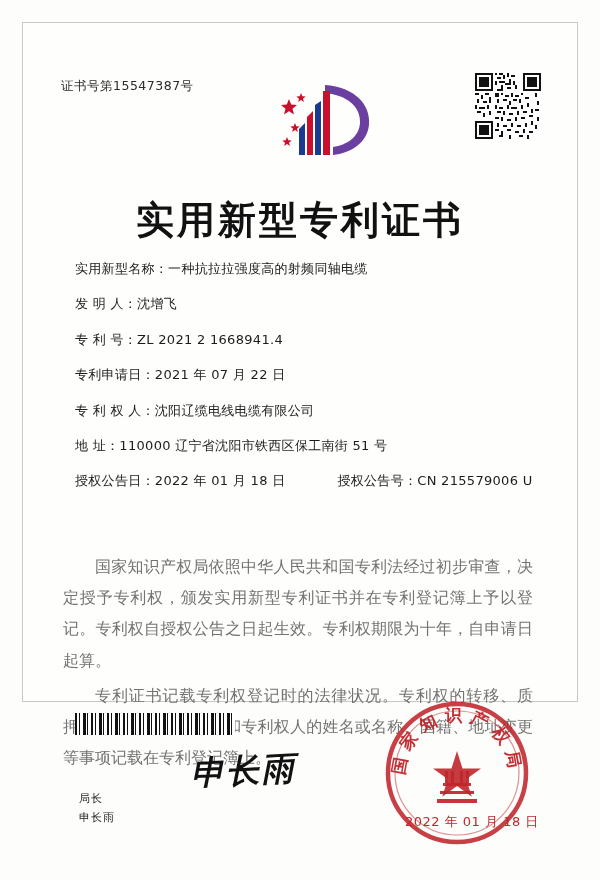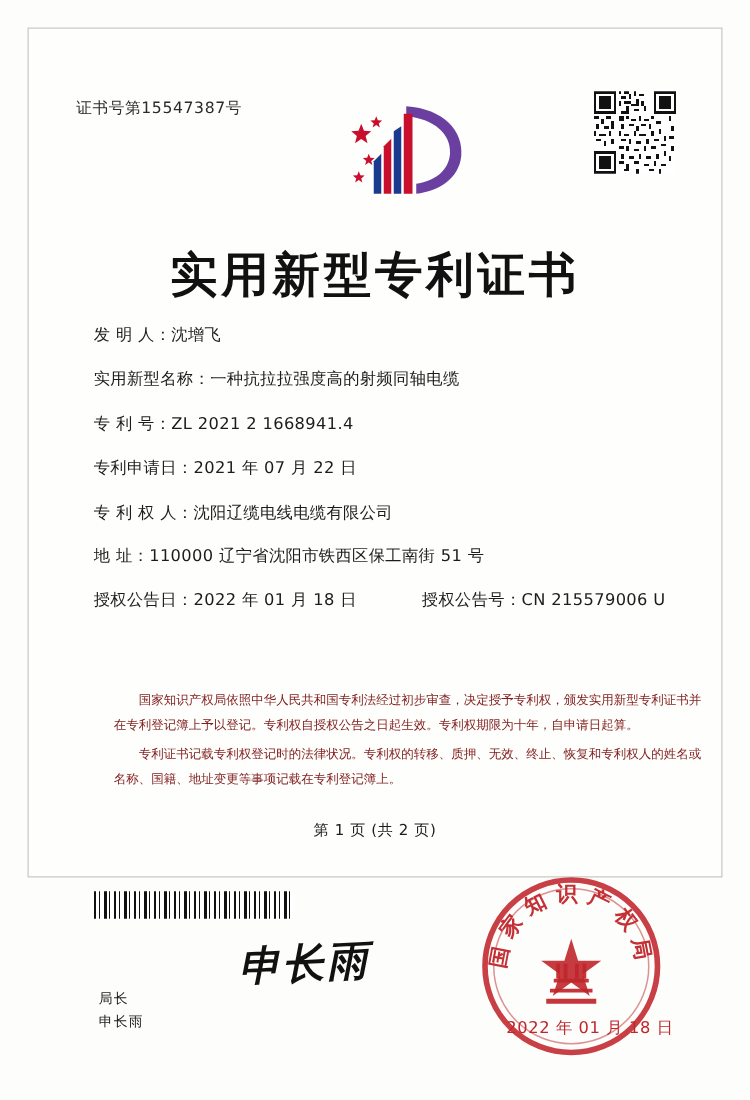--- a/index.html
+++ b/index.html
@@ -109,26 +109,26 @@
     justify-content: flex-start;
   }
   .field-gap {
     display: inline-block;
     width: 52px;
   }
 
   
   .body-text {
     position: absolute;
-    left: 68px;
+    left: 40px;
     top: 528px;
     width: 470px;
     font-family: "DejaVu Sans", "Liberation Sans", sans-serif;
-    font-size: 10px;
-    color: #7f1d1d;
+    font-size: 16px;
+    color: #737373;
     line-height: 1.95;
     text-align: justify;
   }
   .body-text p {
     margin: 0 0 4px 0;
     text-indent: 2em;
   }
 
   
   .barcode {
@@ -318,26 +318,26 @@
               <rect x="31" y="22" width="1" height="2"></rect>
               <rect x="30" y="26" width="1" height="2"></rect>
           </g>
         </svg>
       </div>
 
       <div class="title">实用新型专利证书</div>
 
       <div class="fields">
         <div class="field-row">
+          <span class="field-label">实用新型名称：</span>
+          <span class="field-value">一种抗拉拉强度高的射频同轴电缆</span>
+        </div>
+        <div class="field-row">
           <span class="field-label">发 明 人：</span>
           <span class="field-value">沈增飞</span>
-        </div>
-        <div class="field-row">
-          <span class="field-label">实用新型名称：</span>
-          <span class="field-value">一种抗拉拉强度高的射频同轴电缆</span>
         </div>
         <div class="field-row">
           <span class="field-label">专 利 号：</span>
           <span class="field-value">ZL 2021 2 1668941.4</span>
         </div>
         <div class="field-row">
           <span class="field-label">专利申请日：</span>
           <span class="field-value">2021 年 07 月 22 日</span>
         </div>
         <div class="field-row">
@@ -391,17 +391,16 @@
             <path id="sealArc" d="M 74,74 m -52,0 a 52,52 0 1,1 104,0" fill="none"></path>
           </defs>
           <text font-family="'DejaVu Sans','Liberation Sans',sans-serif" font-size="17" font-weight="bold" fill="#c0262b" opacity="0.95">
             <textPath href="#sealArc" startOffset="50%" text-anchor="middle" letter-spacing="7">国家知识产权局</textPath>
           </text>
         </svg>
       </div>
 
       <div class="seal-date">2022 年 01 月 18 日</div>
 
-      <div class="footer">第 1 页 (共 2 页)</div>
 
     </div>
   </div>
 </div>
 
 </body></html>

